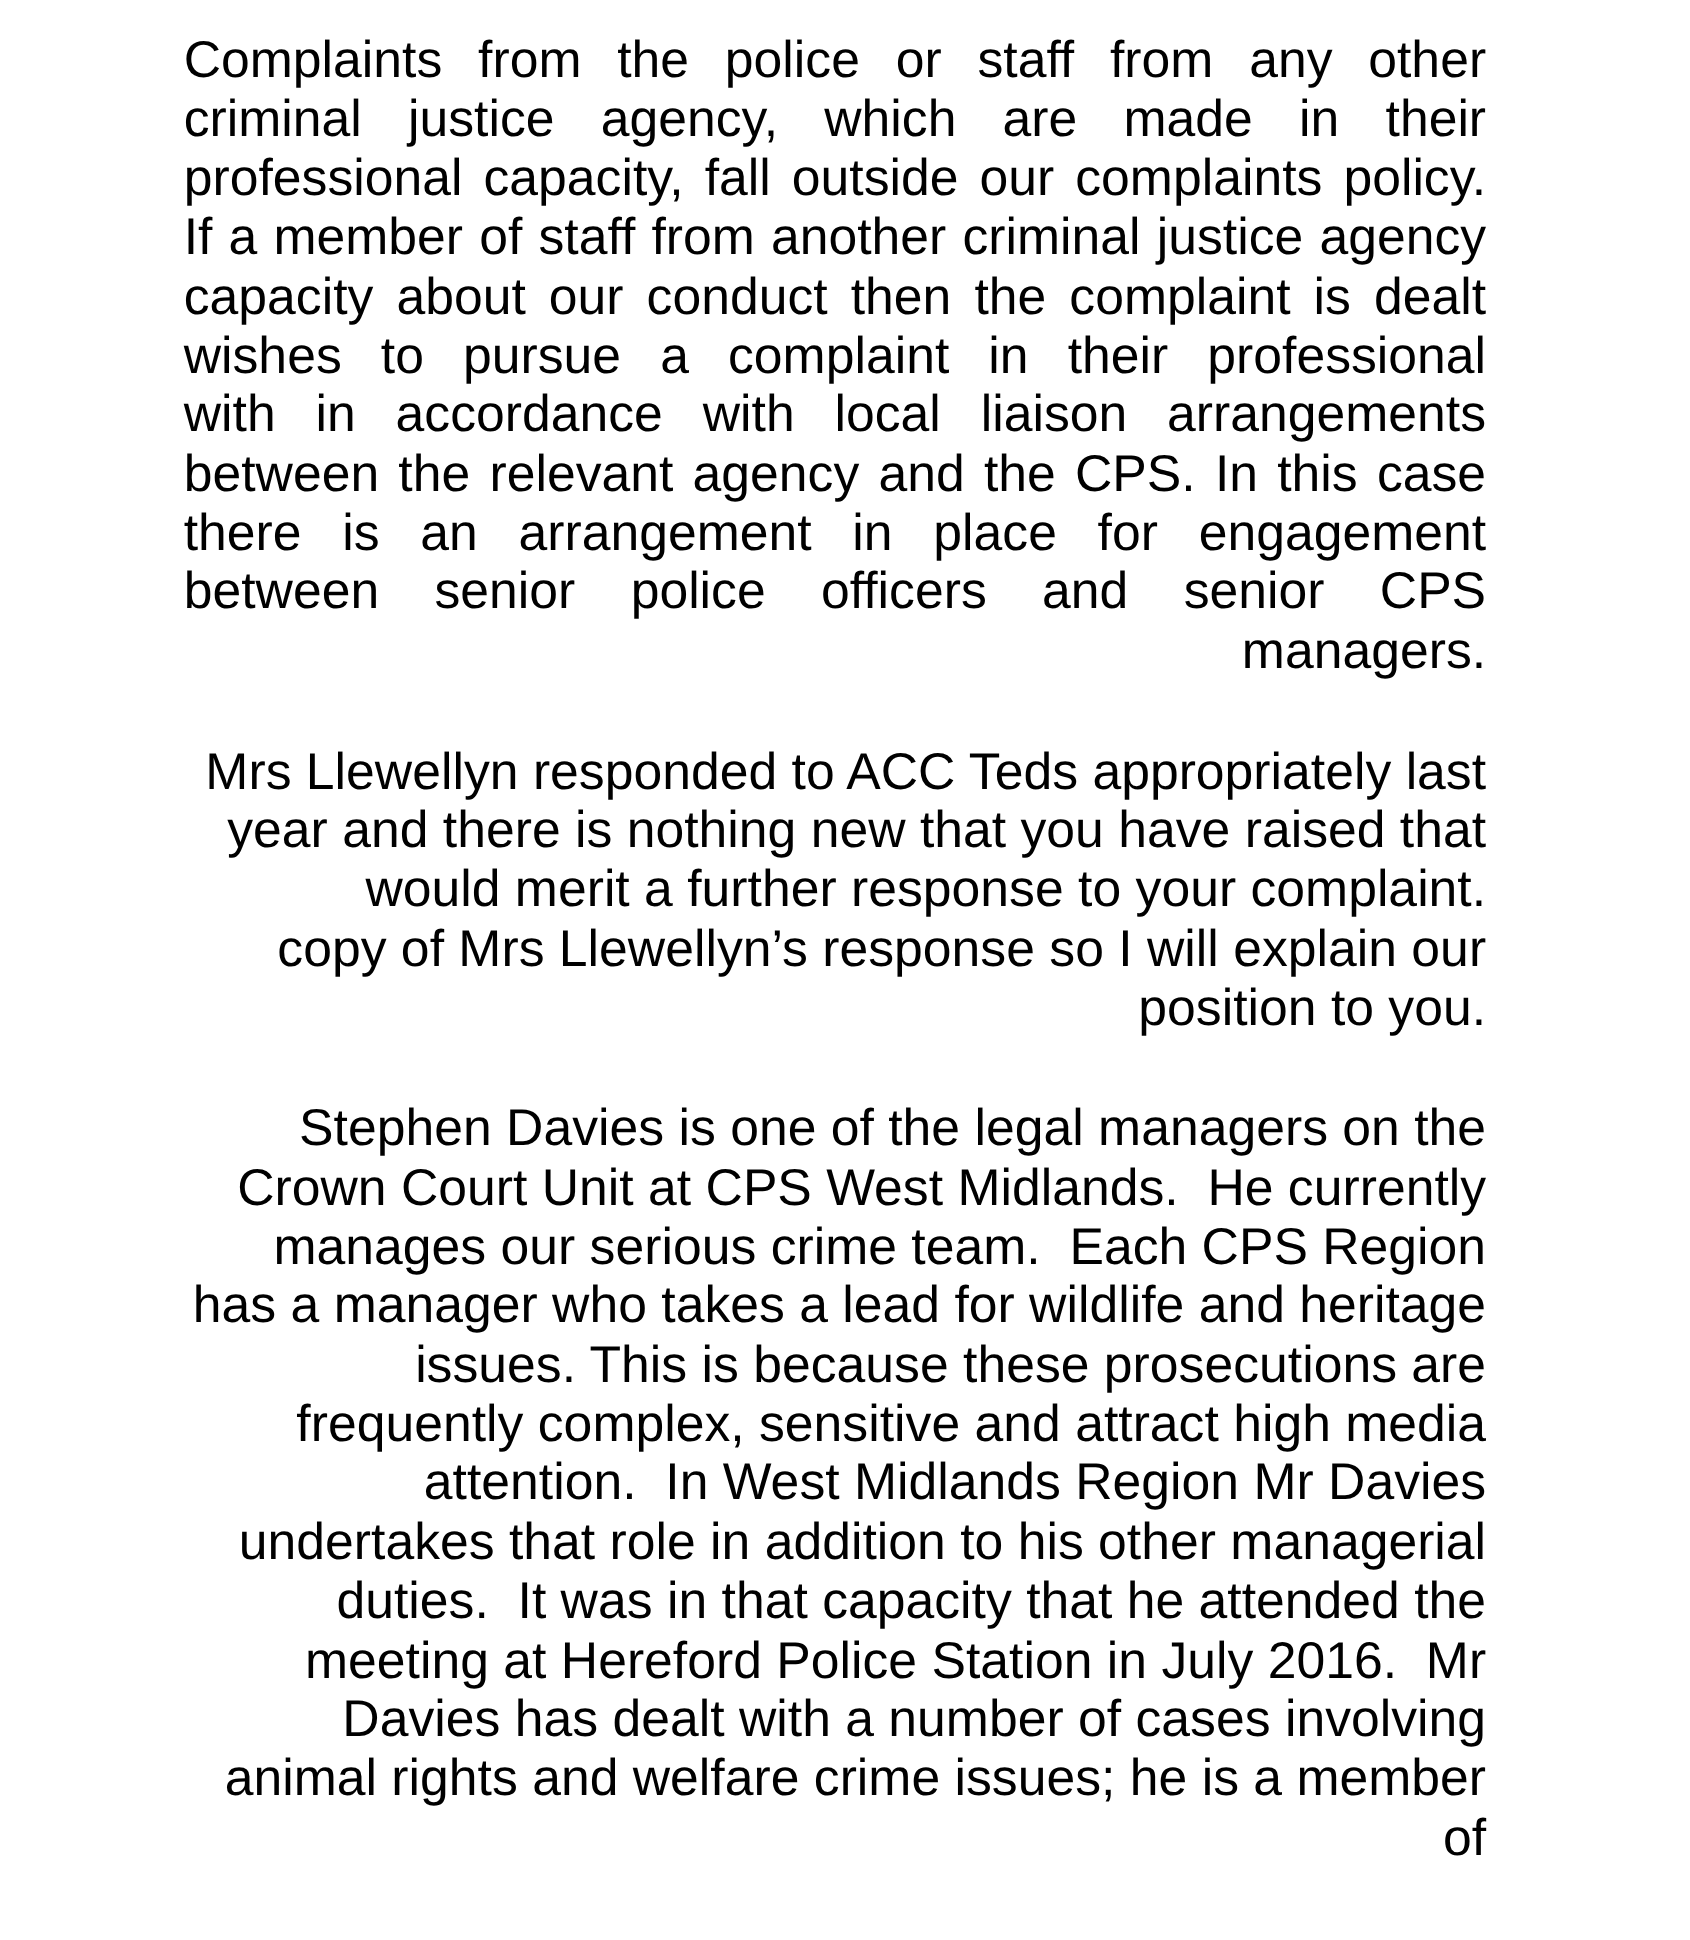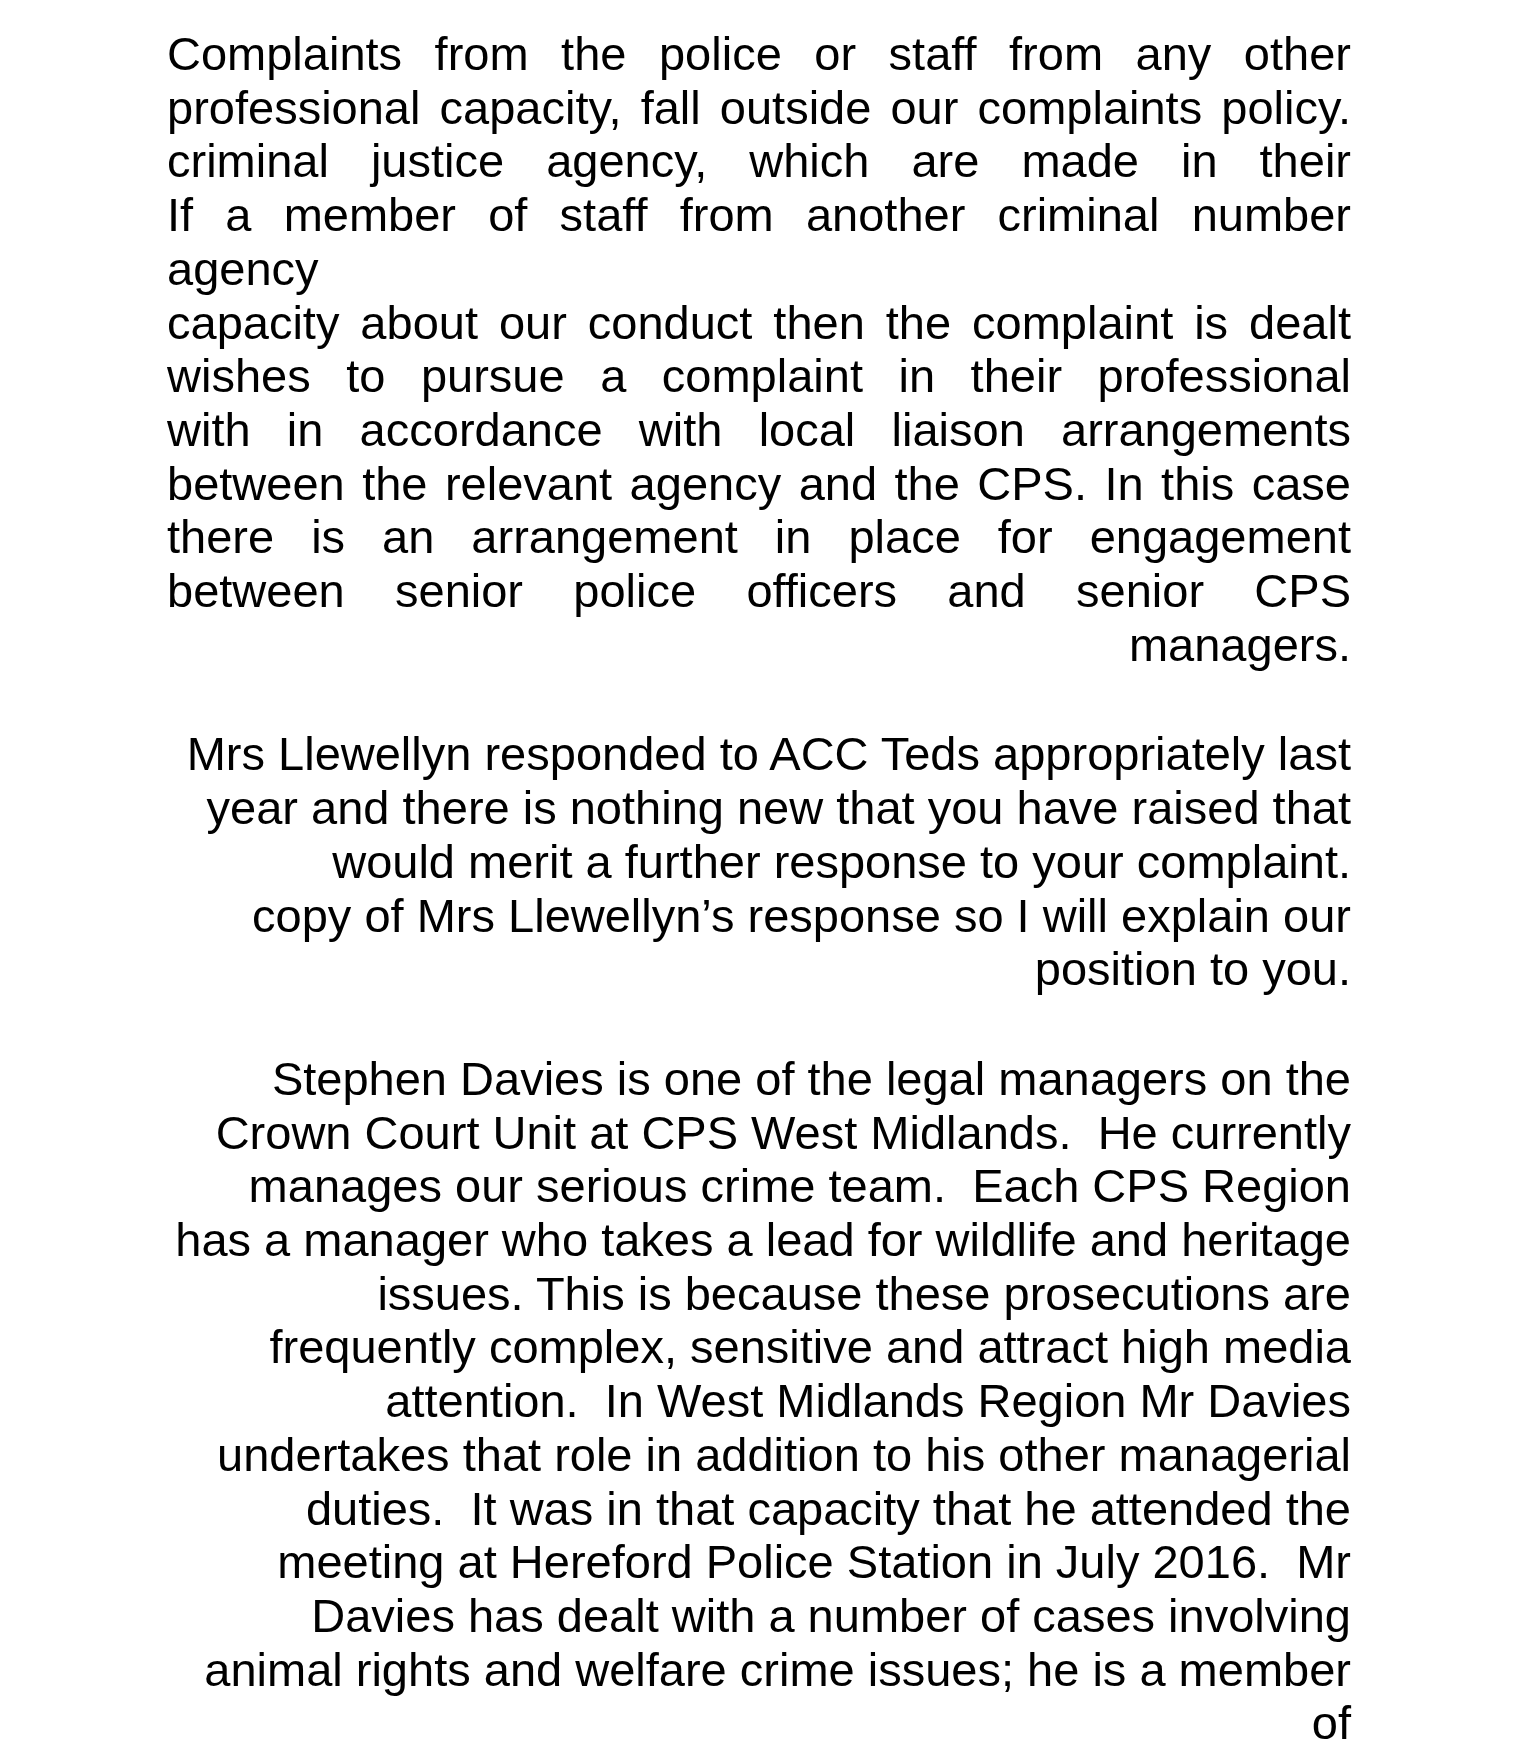--- a/index.html
+++ b/index.html
@@ -42,23 +42,23 @@
     text-justify: inter-word;
   }
 </style>
 </head>
 <body>
 
 <div class="page">
 
   <div class="para">
     <div class="line j">Complaints from the police or staff from any other</div>
+    <div class="line j">criminal justice agency, which are made in their</div>
     <div class="line j">professional capacity, fall outside our complaints policy.</div>
-    <div class="line j">criminal justice agency, which are made in their</div>
-    <div class="line j">If a member of staff from another criminal number agency</div>
+    <div class="line j">If a member of staff from another criminal justice agency</div>
     <div class="line j">capacity about our conduct then the complaint is dealt</div>
     <div class="line j">wishes to pursue a complaint in their professional</div>
     <div class="line j">with in accordance with local liaison arrangements</div>
     <div class="line j">between the relevant agency and the CPS.  In this case</div>
     <div class="line j">there is an arrangement in place for engagement</div>
     <div class="line j">between senior police officers and senior CPS</div>
     <div class="line">managers.</div>
   </div>
 
   <div class="para">

